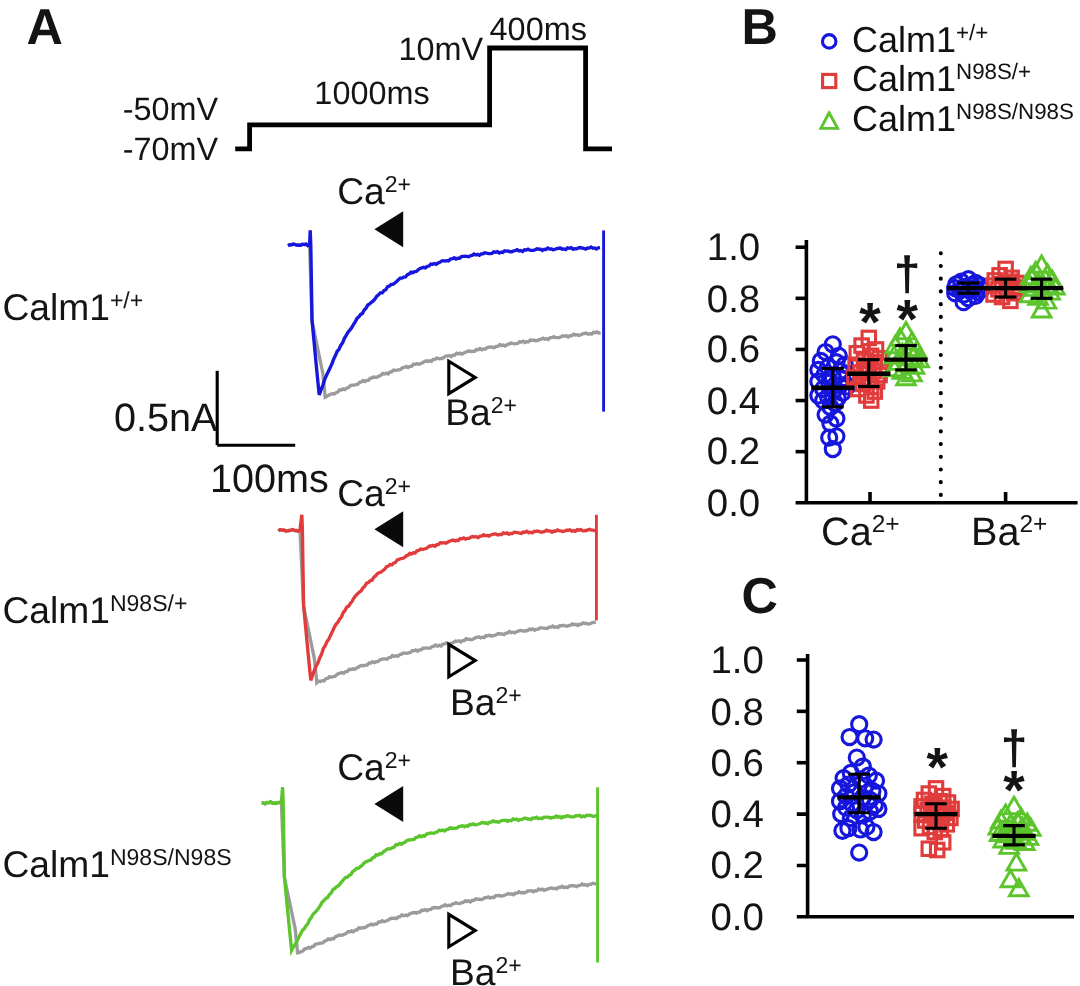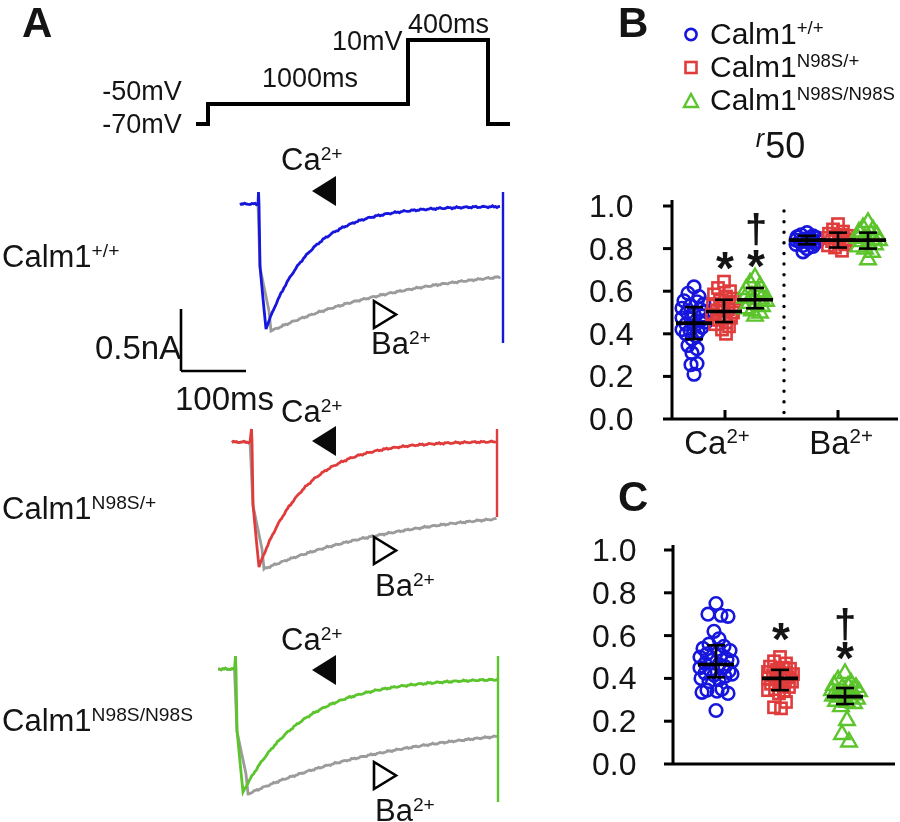--- a/index.html
+++ b/index.html
@@ -364,21 +364,20 @@
       </svg>
     <span><span>Calm1</span><span class="sup">N98S/+</span></span>
   </div>
   <div class="leg" style="left:682px;top:82px">
     <svg width="18" height="17" viewBox="0 0 18 17">
         <polygon points="9,2 2,15 16,15" fill="none" stroke="#5cc42c" stroke-width="2.4"></polygon>
       </svg>
     <span><span>Calm1</span><span class="sup">N98S/N98S</span></span>
   </div>
 
-  <div class="lbl title" style="left:733px;top:127px;width:95px"><span class="tsup">r</span><span>50</span></div>
 
 
   <div class="lbl ytick" style="left:589px;top:189px">1.0</div>
   <div class="lbl ytick" style="left:589px;top:232px">0.8</div>
   <div class="lbl ytick" style="left:589px;top:274px">0.6</div>
   <div class="lbl ytick" style="left:589px;top:317px">0.4</div>
   <div class="lbl ytick" style="left:589px;top:359px">0.2</div>
   <div class="lbl ytick" style="left:589px;top:402px">0.0</div>
 
   <div class="lbl xcat" style="left:672px;top:425px"><span>Ca</span><span class="sup">2+</span></div>

